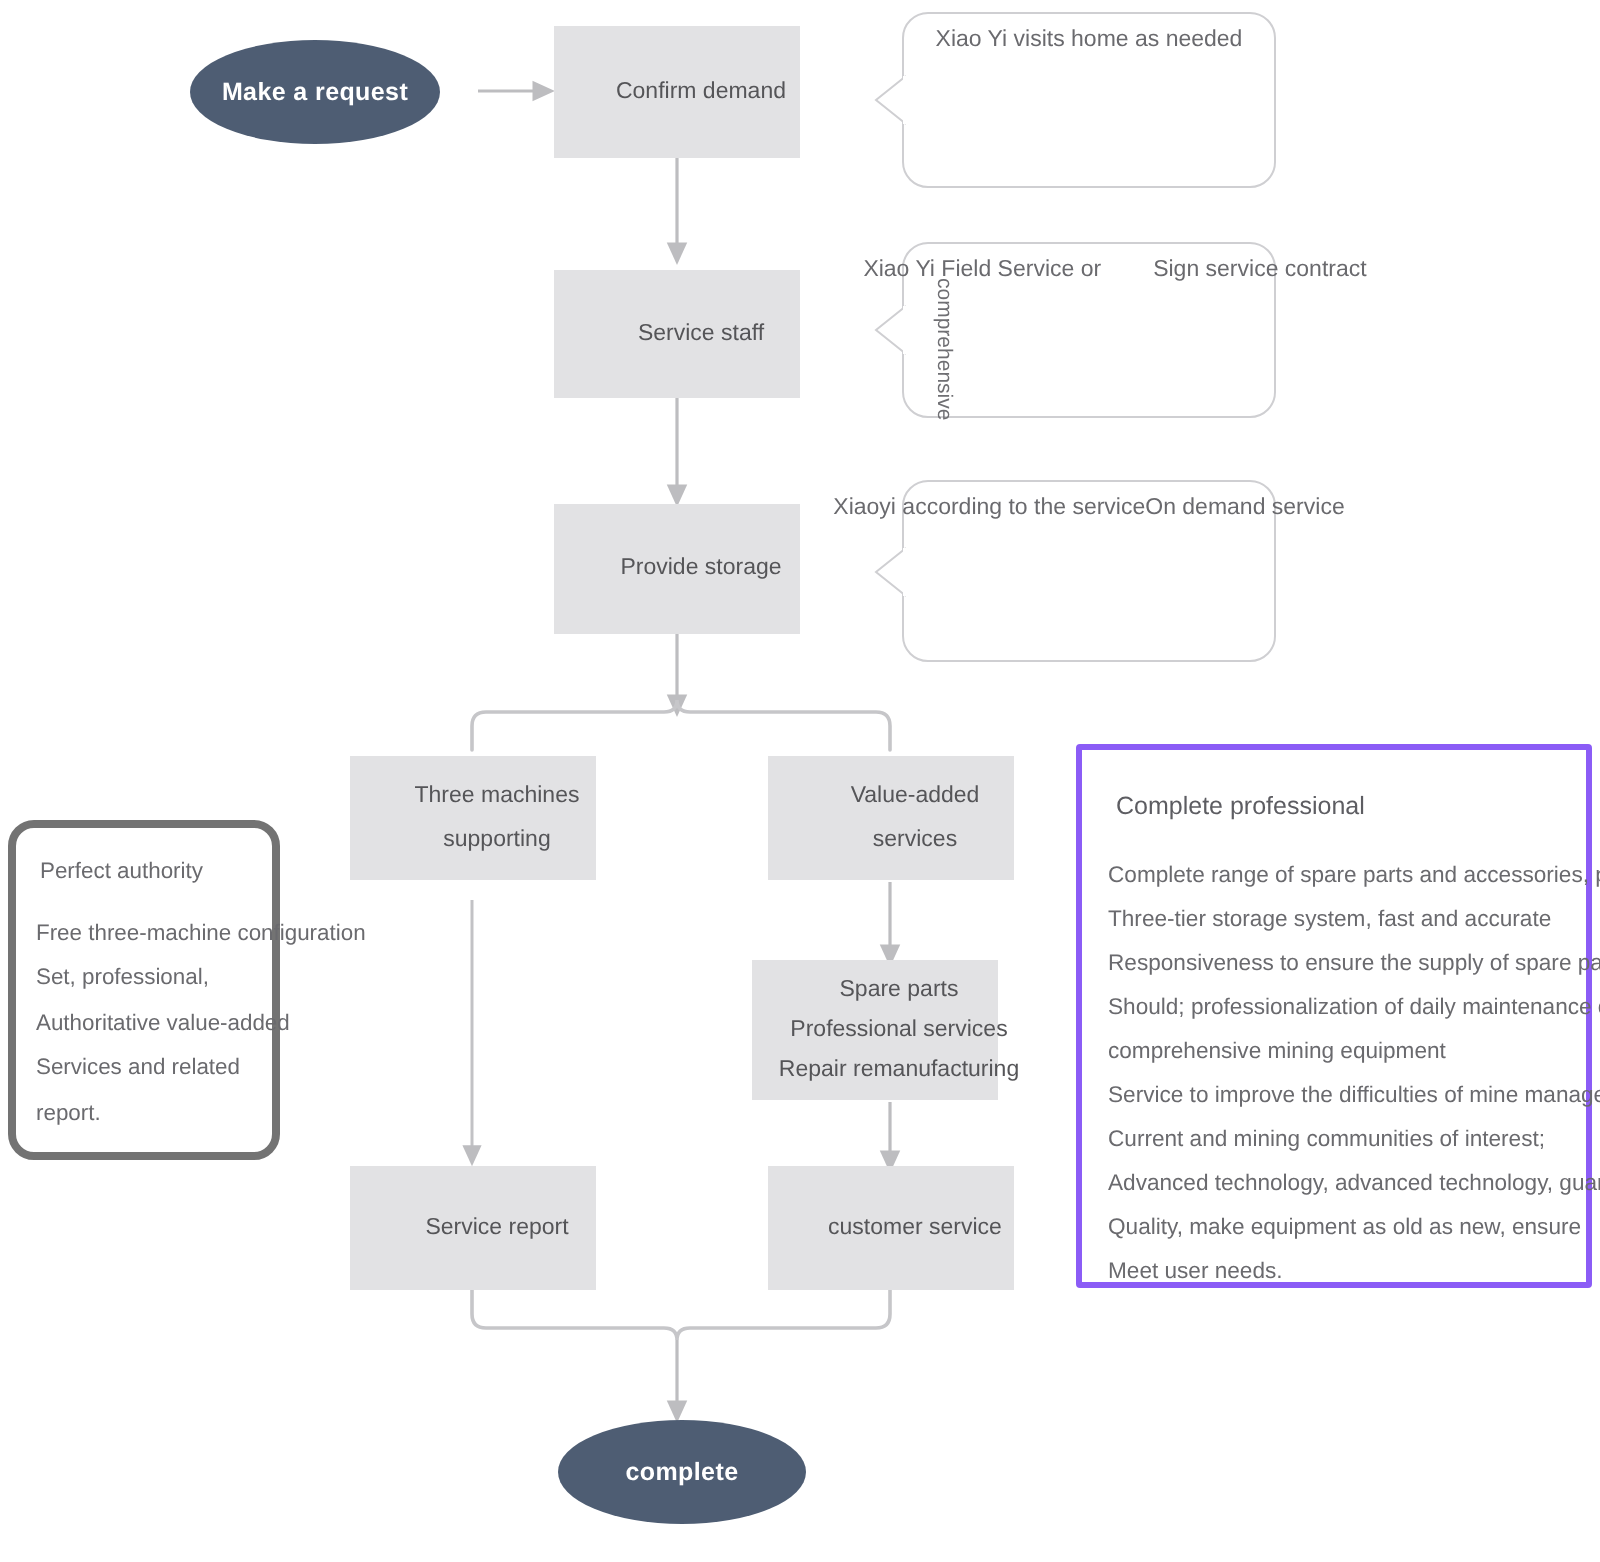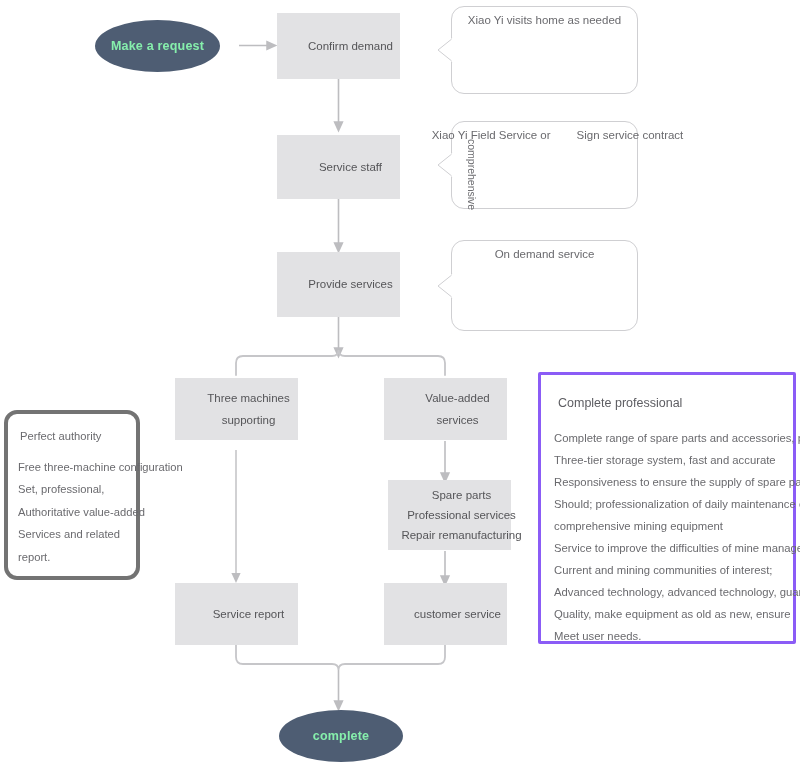--- a/index.html
+++ b/index.html
@@ -29,21 +29,21 @@
   }
   .node .ln { display:block; white-space:nowrap; }
 
   .terminator {
     position:absolute;
     background:#4e5d73;
     border-radius:50%;
     display:flex;
     align-items:center;
     justify-content:center;
-    color:#86efac;
+    color:#ffffff;
     font-size:12.5px;
     font-weight:bold;
     letter-spacing:.2px;
   }
 
   .callout {
     position:absolute;
     border:1px solid #cfcfd2;
     border-radius:13px;
     background:#ffffff;
@@ -134,34 +134,34 @@
 
 <div class="node" style="left:277px; top:13px; width:123px; height:66px;">
   <span class="ln">Confirm demand</span>
 </div>
 
 <div class="node" style="left:277px; top:135px; width:123px; height:64px;">
   <span class="ln">Service staff</span>
 </div>
 
 <div class="node" style="left:277px; top:252px; width:123px; height:65px;">
-  <span class="ln">Provide services</span>
+  <span class="ln">Provide storage</span>
 </div>
 
 <div class="node" style="left:175px; top:378px; width:123px; height:62px;">
   <span class="ln">Three machines</span>
   <span class="ln">supporting</span>
 </div>
 
 <div class="node" style="left:384px; top:378px; width:123px; height:62px;">
   <span class="ln">Value-added</span>
   <span class="ln">services</span>
 </div>
 
-<div class="node" style="left:388px; top:480px; width:123px; height:70px; line-height:1.75;">
+<div class="node" style="left:376px; top:480px; width:123px; height:70px; line-height:1.75;">
   <span class="ln">Spare parts</span>
   <span class="ln">Professional services</span>
   <span class="ln">Repair remanufacturing</span>
 </div>
 
 <div class="node" style="left:175px; top:583px; width:123px; height:62px;">
   <span class="ln">Service report</span>
 </div>
 
 <div class="node" style="left:384px; top:583px; width:123px; height:62px;">
@@ -184,20 +184,21 @@
   <span class="vlabel" style="left:14px; top:17px;">comprehensive</span>
   <span class="ln" style="padding-left:26px;">Xiao Yi Field Service or</span>
   <span class="ln" style="padding-left:26px;">Sign service contract</span>
 </div>
 
 <div class="callout" style="left:451px; top:240px; width:187px; height:91px;">
   <svg class="tail" viewBox="0 0 16 26" xmlns="http://www.w3.org/2000/svg">
     <path d="M16,1 L1,13 L16,25" fill="#ffffff" stroke="#cfcfd2" stroke-width="1"></path>
     <line x1="15.5" y1="1" x2="15.5" y2="25" stroke="#ffffff" stroke-width="2"></line>
   </svg>
+  <span class="ln">Xiaoyi according to the service</span>
   <span class="ln">On demand service</span>
 </div>
 
 <div class="sidebox" style="left:4px; top:410px; width:136px; height:170px;">
   <div class="stitle">Perfect authority</div>
   <div id="left-lines">
       <div class="sline">Free three-machine configuration</div>
       <div class="sline">Set, professional,</div>
       <div class="sline">Authoritative value-added</div>
       <div class="sline">Services and related</div>

